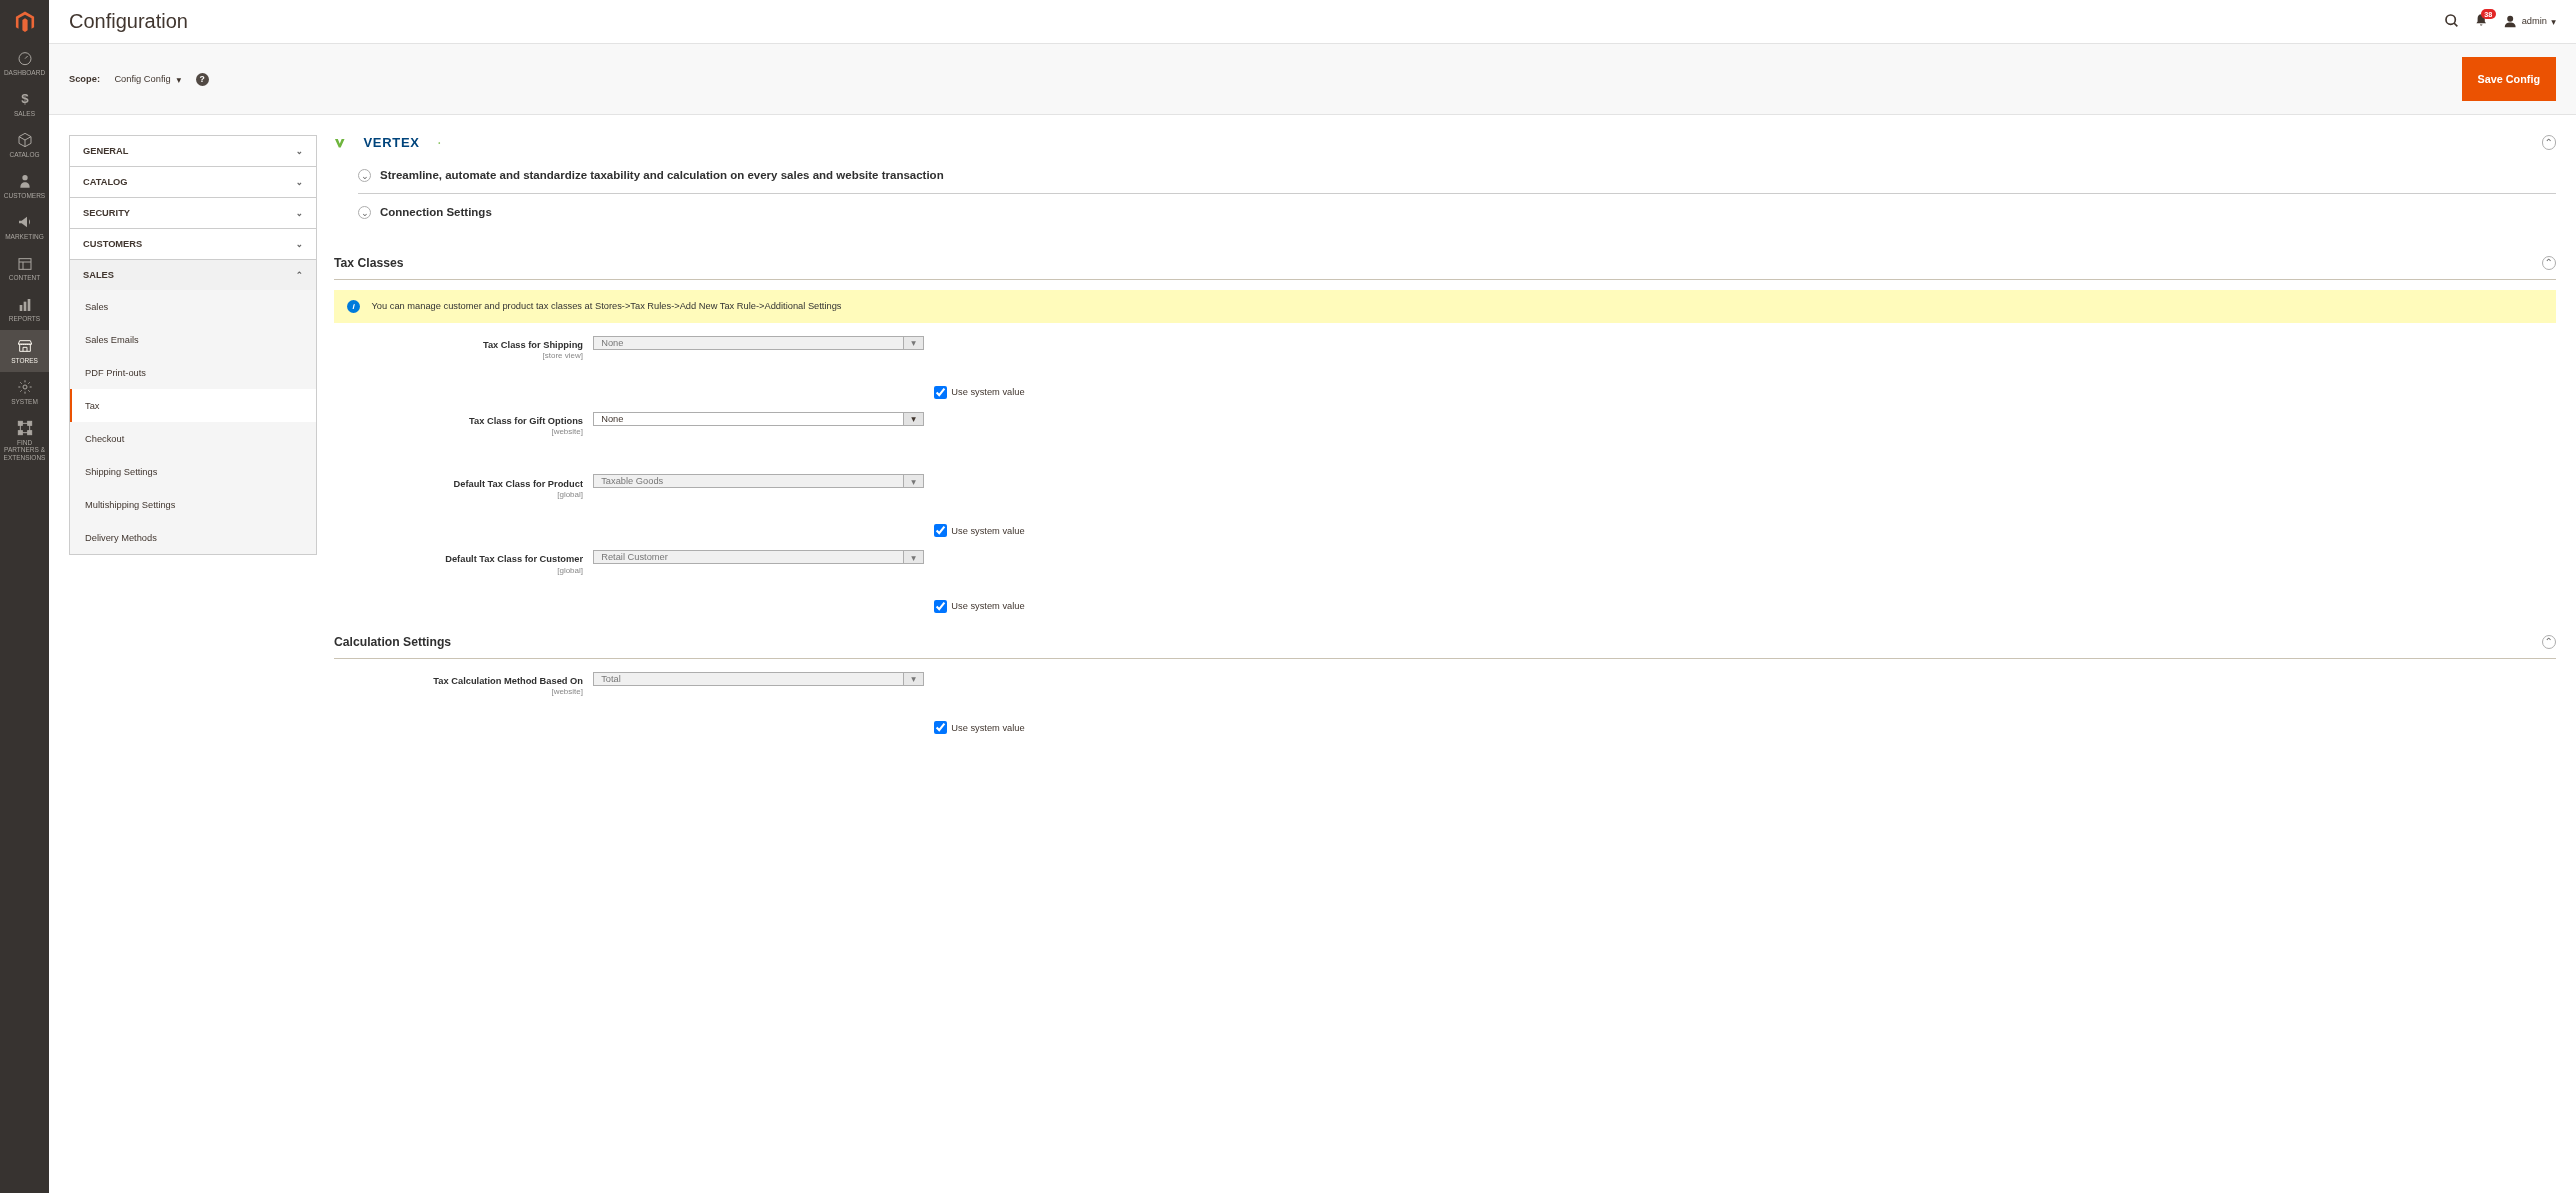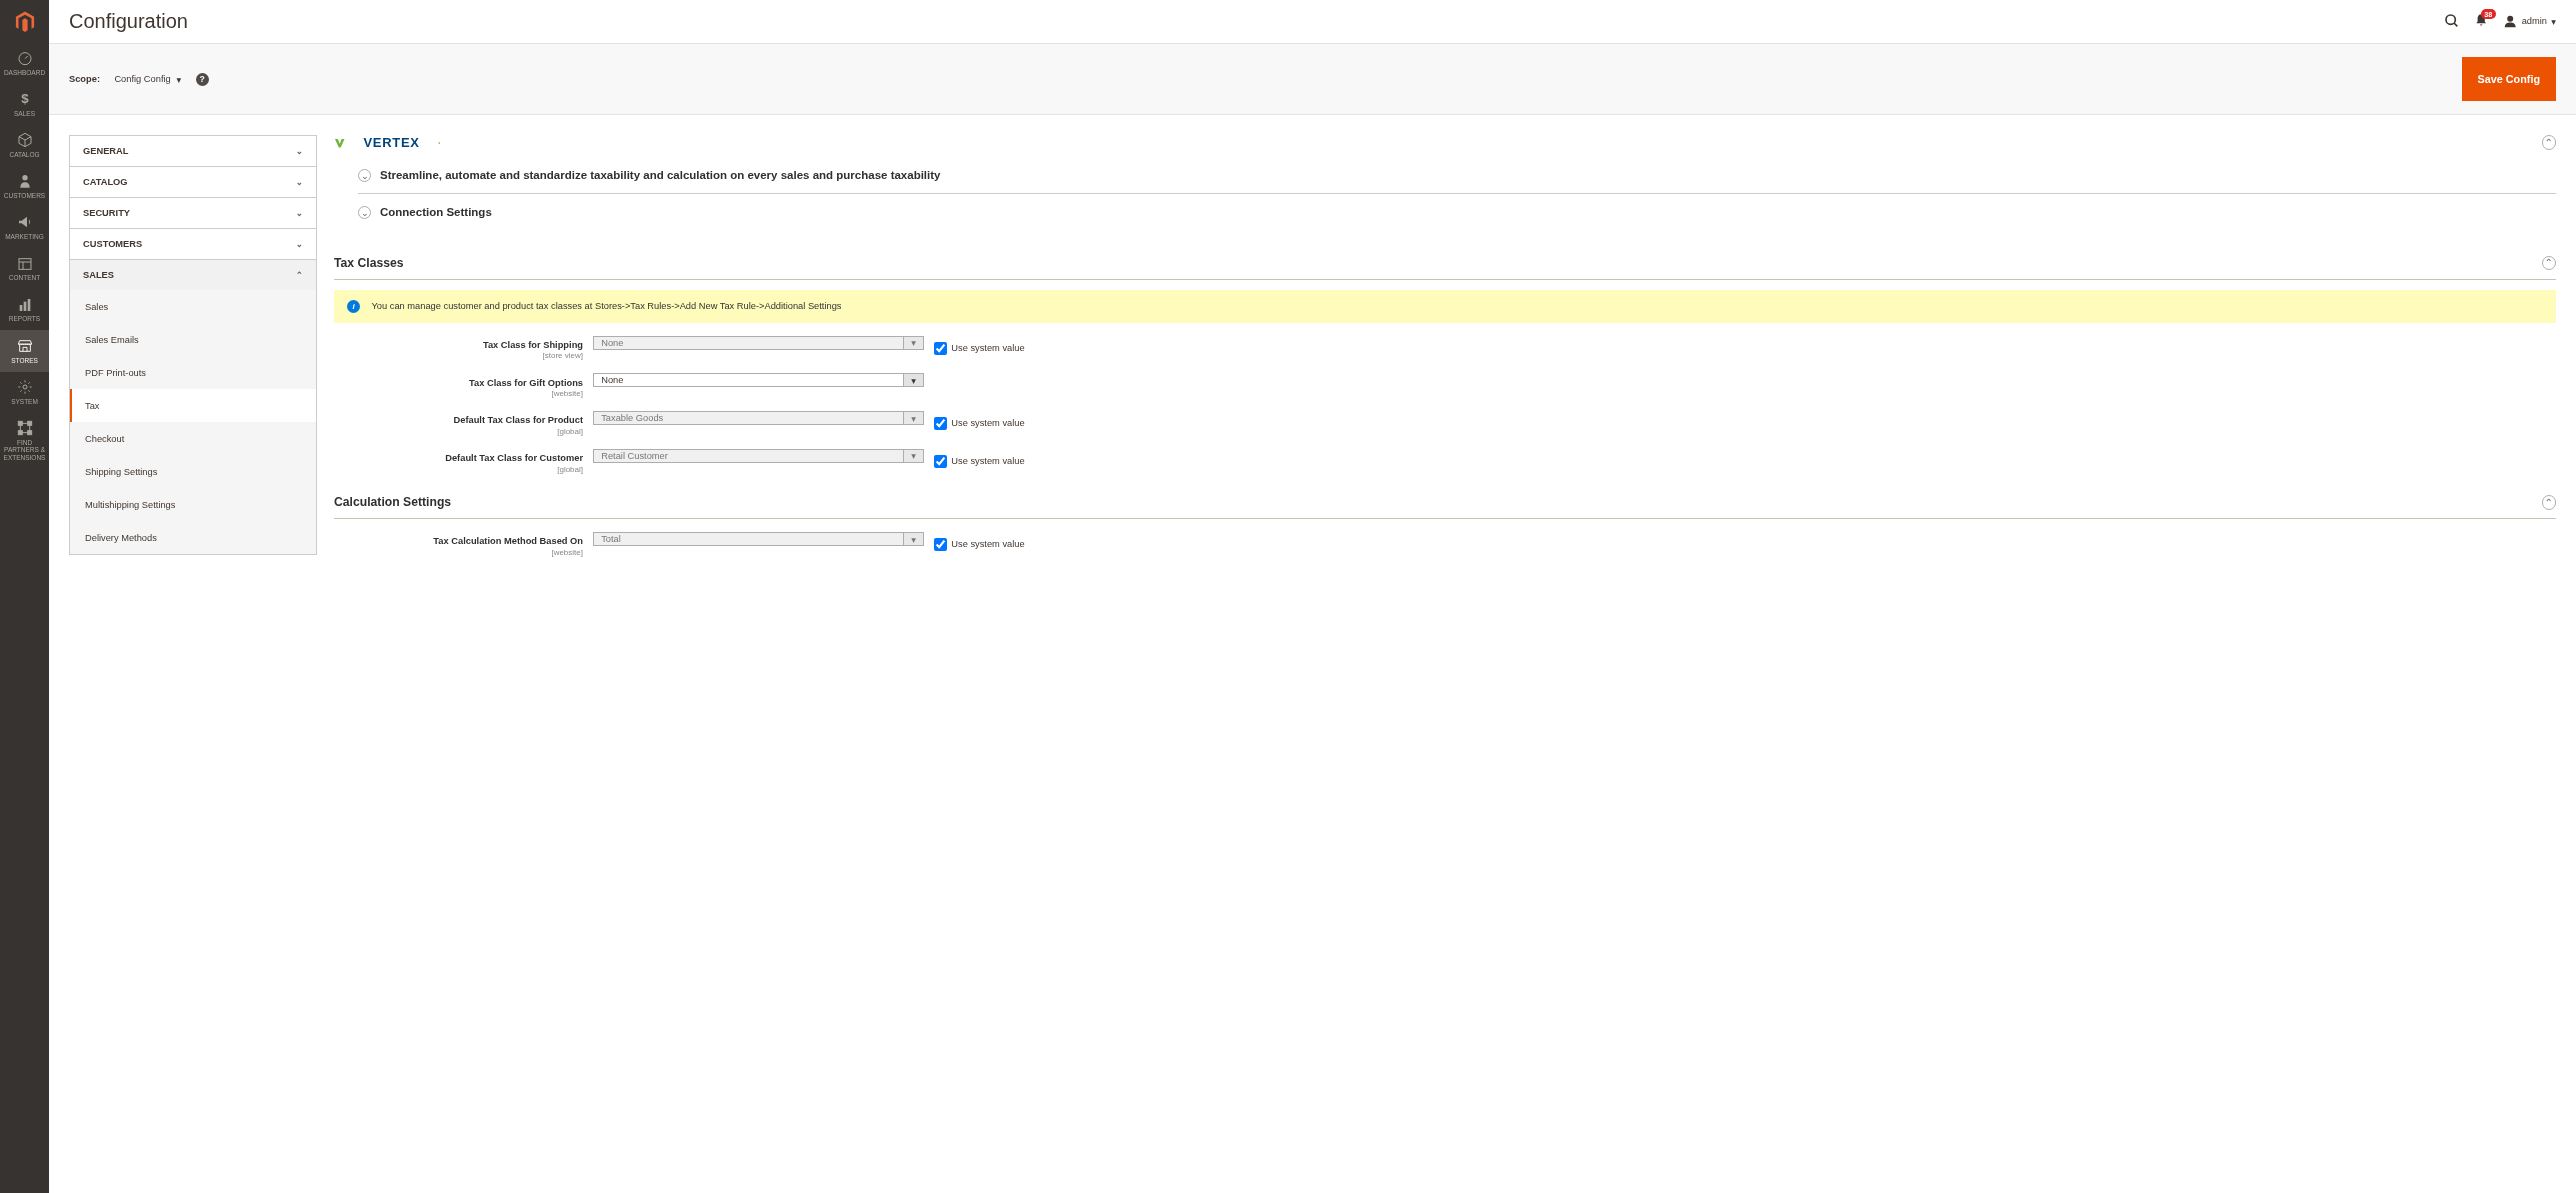--- a/index.html
+++ b/index.html
@@ -74,21 +74,21 @@
     .config-fields { padding-top: 13px; }
     .config-field { display: flex; align-items: flex-start; margin-bottom: 13px; gap: 10px; }
     .field-label-wrap { width: 249px; text-align: right; flex-shrink: 0; padding-top: 4.3px; }
     .field-label { font-size: 9.3px; font-weight: 600; color: #303030; }
     .field-scope { font-size: 8px; color: #888; margin-top: 1.4px; }
     .field-control { width: 331px; flex-shrink: 0; }
     .field-select { width: 100%; height: 14px; border: 0.7px solid #adadad; background: #fff; padding: 0 20px 0 7.2px; font-size: 9.3px; position: relative; display: flex; align-items: center; cursor: pointer; }
     .field-select.disabled { background: #f0f0f0; color: #777; cursor: default; }
     .field-select-arrow { position: absolute; right: 0; top: 0; width: 20px; height: 100%; border-left: 0.7px solid #adadad; display: flex; align-items: center; justify-content: center; background: #e3e3e3; }
     .field-select.disabled .field-select-arrow { background: #e8e8e8; }
-    .field-system { display: flex; align-items: center; gap: 4.3px; padding-top: 5.8px; }
+    .field-system { display: flex; align-items: center; gap: 4.3px; padding-top: 5.8px; margin-top: 44px; }
     .field-system input { cursor: pointer; }
     .field-system label { font-size: 9.3px; cursor: pointer; }
   </style>
 </head>
 <body>
 
 <div class="admin-sidebar">
   <div class="logo">
     <svg viewBox="0 0 100 100">
       <path fill="#ec6737" d="M50 10 L85 30 L85 70 L75 76 L75 36 L50 22 L25 36 L25 76 L15 70 L15 30 Z M40 42 L40 82 L50 88 L60 82 L60 42 L50 36 Z"></path>
@@ -286,21 +286,21 @@
             <span>VERTEX</span>
             <svg width="4.3" height="4.3" viewBox="0 0 10 10">
                 <circle cx="3" cy="7" r="2" fill="#6fb53e"></circle>
               </svg>
           </div>
           <div class="collapse-toggle">⌃</div>
         </div>
         <div class="vertex-subsections" id="vertex-subs">
             <div class="vertex-subhead">
               <div class="subhead-toggle">⌄</div>
-              <span class="vertex-subhead-text">Streamline, automate and standardize taxability and calculation on every sales and purchase taxability</span>
+              <span class="vertex-subhead-text">Streamline, automate and standardize taxability and calculation on every sales and website transaction</span>
             </div>
             <div class="vertex-subhead">
               <div class="subhead-toggle">⌄</div>
               <span class="vertex-subhead-text">Connection Settings</span>
             </div>
           </div>
       </div>
 
       <div class="config-group">
         <div class="config-group-header">

